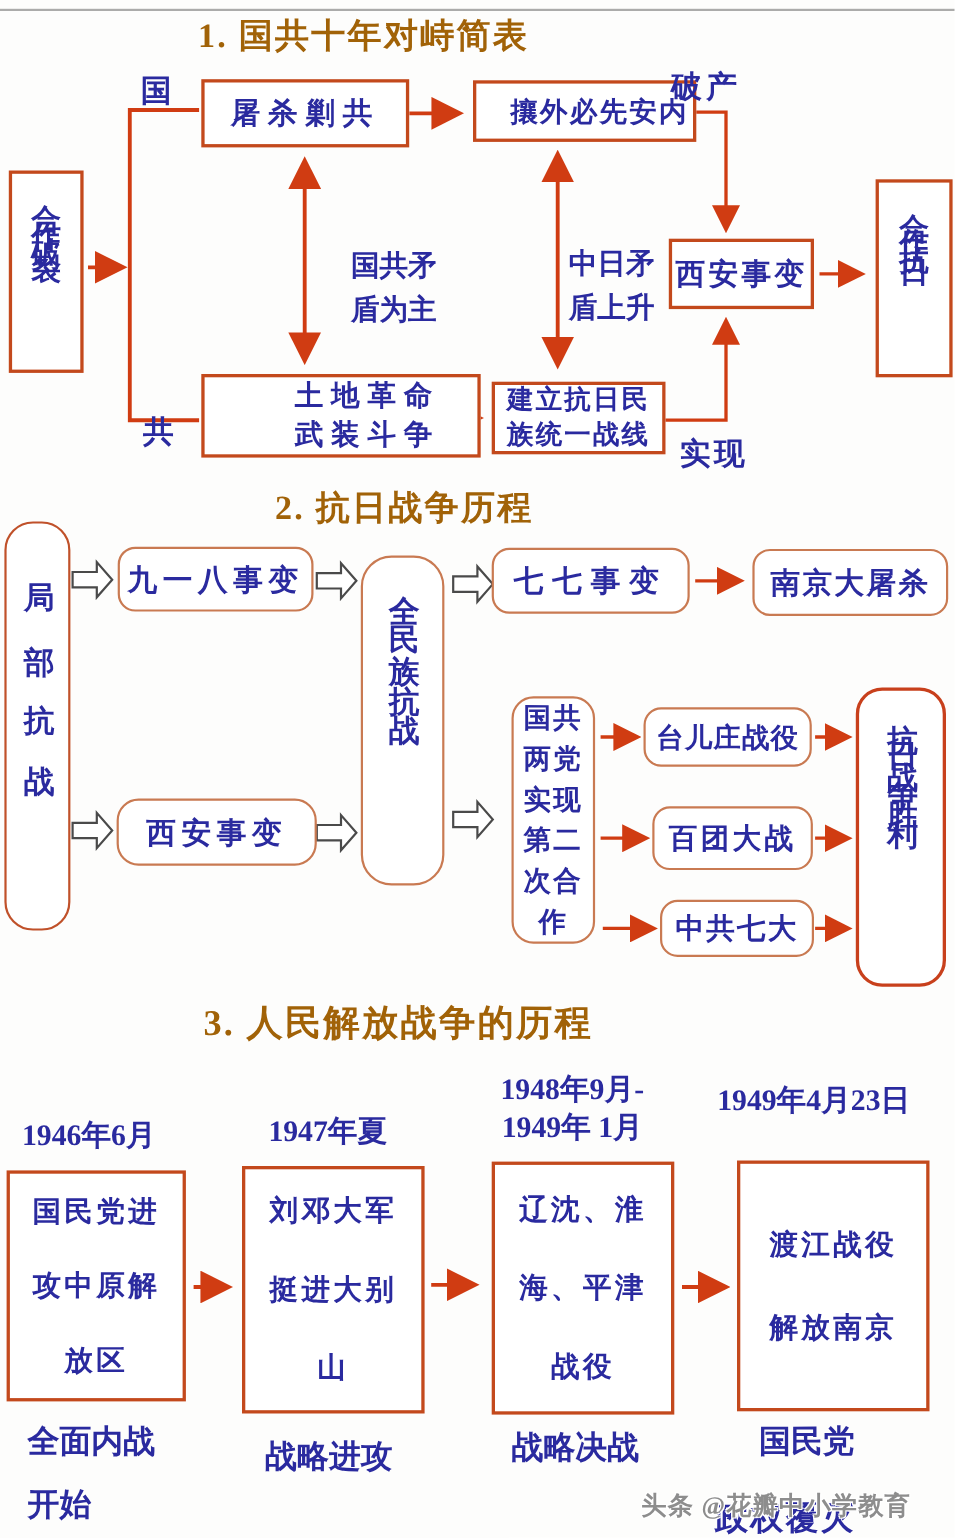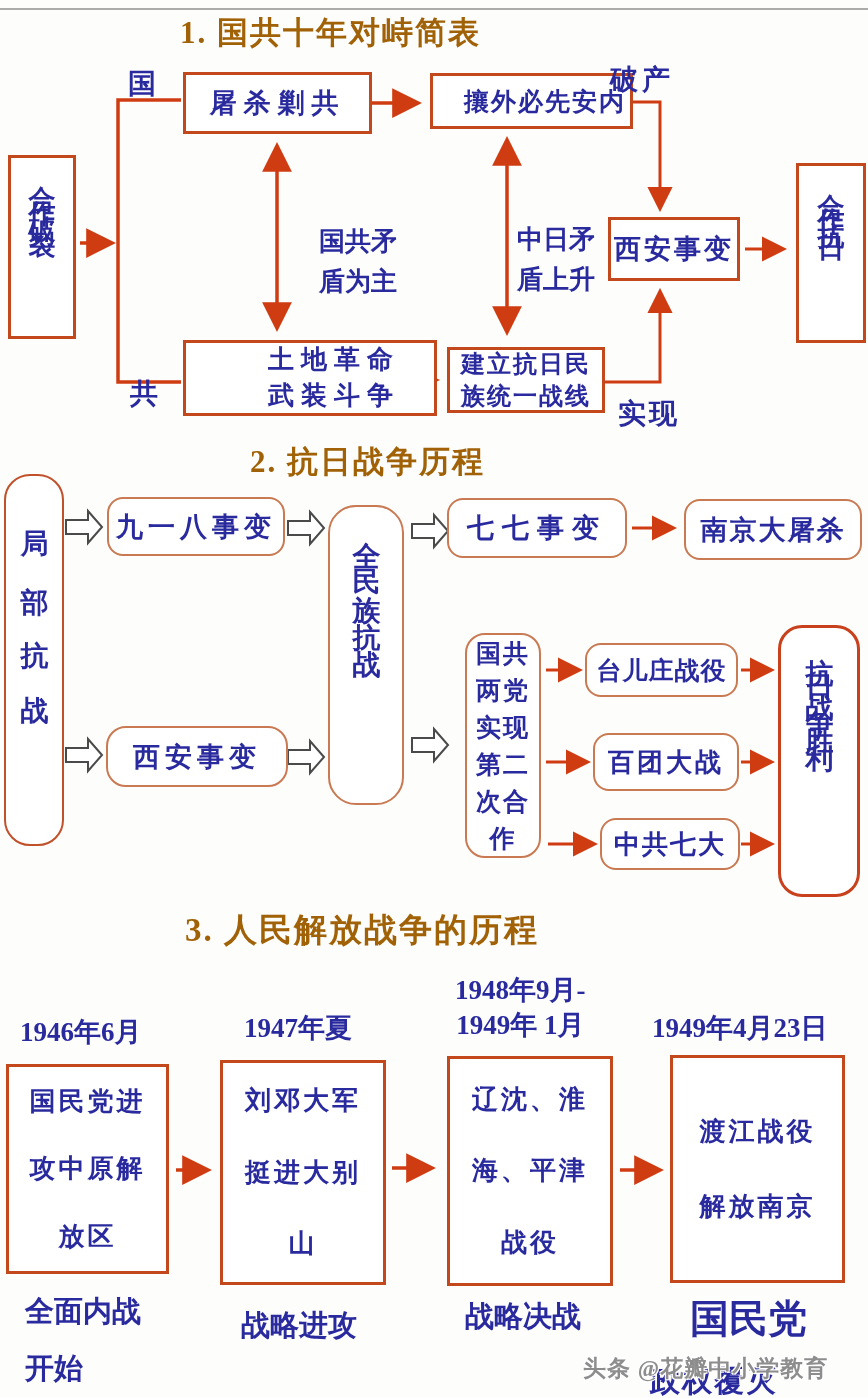--- a/index.html
+++ b/index.html
@@ -122,39 +122,39 @@
   <div class="box2" style="left:600px;top:818px;width:136px;height:48px;font-size:26px;letter-spacing:2px;">中共七大</div>
 
   <div class="box2 vtext" style="left:778px;top:625px;width:76px;height:258px;border-radius:24px;font-size:28px;letter-spacing:17px;padding-top:8px;border-color:#c8401c;border-width:3px;">抗日战争胜利</div>
 
   <div class="abs title" style="left:185px;top:908px;width:440px;font-size:33px;">3. 人民解放战争的历程</div>
 
   <div class="lbl" style="left:20px;top:1012px;font-size:27px;">1946年6月</div>
   <div class="lbl" style="left:244px;top:1008px;font-size:27px;">1947年夏</div>
   <div class="lbl" style="left:455px;top:973px;font-size:27px;text-align:center;line-height:1.3;">1948年9月-
 1949年 1月</div>
-  <div class="lbl" style="left:652px;top:1008px;font-size:27px;">1949年4月23日</div>
+  <div class="lbl" style="left:652px;top:980px;font-size:27px;">1949年4月23日</div>
 
   <div class="box3" style="left:220px;top:1060px;width:160px;height:219px;font-size:26px;line-height:2.75;letter-spacing:3px;">刘邓大军
 挺进大别
 山</div>
 
   <div class="box3" style="left:6px;top:1064px;width:157px;height:204px;font-size:26px;line-height:2.6;letter-spacing:3px;">国民党进
 攻中原解
 放区</div>
 
   <div class="box3" style="left:447px;top:1056px;width:160px;height:224px;font-size:26px;line-height:2.75;letter-spacing:3px;">辽沈、淮
 海、平津
 战役</div>
 
   <div class="box3" style="left:670px;top:1055px;width:169px;height:222px;font-size:26px;line-height:2.9;letter-spacing:3px;">渡江战役
 解放南京</div>
 
   <div class="lbl" style="left:25px;top:1283px;font-size:29px;line-height:1.95;">全面内战
 开始</div>
   <div class="lbl" style="left:241px;top:1303px;font-size:29px;">战略进攻</div>
   <div class="lbl" style="left:465px;top:1294px;font-size:29px;">战略决战</div>
-  <div class="lbl" style="left:690px;top:1289px;font-size:39px;">国民党</div>
+  <div class="lbl" style="left:690px;top:1289px;font-size:29px;">国民党</div>
   <div class="lbl" style="left:650px;top:1358px;font-size:30px;letter-spacing:2px;">政权覆灭</div>
 
   <div class="watermark" style="left:583px;top:1353px;font-size:23px;">头条 @花瓣中小学教育</div>
 
 </div>
 
 </body></html>

